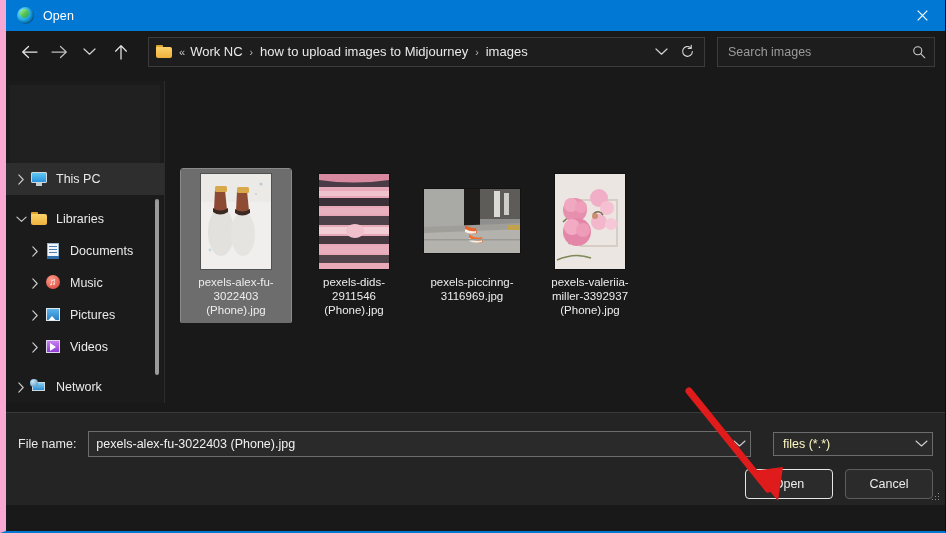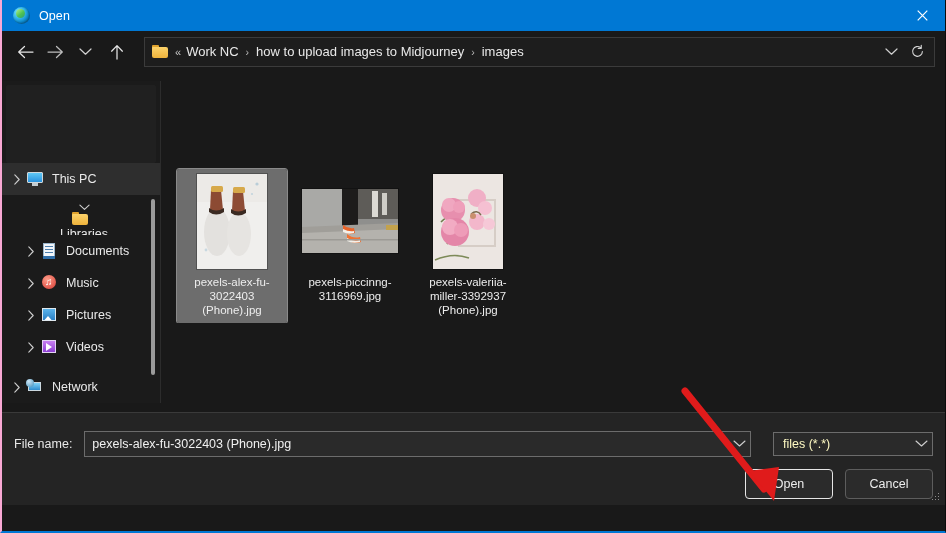--- a/index.html
+++ b/index.html
@@ -10,21 +10,21 @@
   body {
     font-family: "Liberation Sans", sans-serif;
     -webkit-font-smoothing: antialiased;
   }
   #window {
     position: relative;
     width: 946px;
     height: 533px;
     overflow: hidden;
     background: #191919;
-    border-left: 2px solid #f9a8d4;
+    border-left: 6px solid #f9a8d4;
     border-bottom: 2px solid #0078d4;
     border-right: 1px solid #0b0b0b;
     box-sizing: border-box;
     color: #e8e8e8;
     font-size: 12.5px;
     user-select: none;
   }
 
   
   .titlebar {
@@ -585,20 +585,27 @@
         </svg>
       </span>
       <span class="addr-btn">
         <svg width="15" height="15" viewBox="0 0 16 16">
           <path d="M13.2 8 A5.2 5.2 0 1 1 11.3 3.9" stroke="#d4d4d4" stroke-width="1.2" fill="none" stroke-linecap="round"></path>
           <path d="M12.0 1.3 L12.0 4.6 L8.7 4.6" stroke="#d4d4d4" stroke-width="1.2" fill="none" stroke-linecap="round" stroke-linejoin="round"></path>
         </svg>
       </span>
     </div>
 
+    <div class="searchbox">
+      <input type="text" placeholder="Search images" style="">
+      <svg width="14" height="14" viewBox="0 0 16 16">
+        <circle cx="6.6" cy="6.6" r="4.6" stroke="#cfcfcf" stroke-width="1.25" fill="none"></circle>
+        <path d="M10.2 10.2 L14.6 14.6" stroke="#cfcfcf" stroke-width="1.25" fill="none" stroke-linecap="round"></path>
+      </svg>
+    </div>
   </div>
 
 
   <div class="content">
 
     <div class="sidebar">
       <div class="sb-top-blank"></div>
 
       <div class="sb-item selected">
         <span class="sb-twisty">
@@ -606,21 +613,21 @@
             <path d="M1.6 1 L6.4 6 L1.6 11" stroke="#cfcfcf" stroke-width="1.2" fill="none" stroke-linecap="round" stroke-linejoin="round"></path>
           </svg>
         </span>
         <span class="sb-ico ico-pc">
           <span class="screen"></span>
             <span class="stand"></span>
         </span>
         <span class="sb-label">This PC</span>
       </div>
 
-      <div class="sb-item" style="margin-top:8px;flex-direction:column;">
+      <div class="sb-item" style="margin-top:8px;">
         <span class="sb-twisty">
           <svg width="11" height="8" viewBox="0 0 12 8">
             <path d="M1 2 L6 6.6 L11 2" stroke="#cfcfcf" stroke-width="1.2" fill="none" stroke-linecap="round" stroke-linejoin="round"></path>
           </svg>
         </span>
         <span class="sb-ico ico-folder">
           <span class="tab"></span>
             <span class="body"></span>
         </span>
         <span class="sb-label">Libraries</span>
@@ -712,20 +719,39 @@
             <path d="M12 34 q7 5 15 0 l0 4 q-8 5 -15 0 z" fill="#3a2a22"></path>
             <path d="M34 35 q7 5 15 0 l0 4 q-8 5 -15 0 z" fill="#3a2a22"></path>
             <circle cx="60" cy="10" r="1.6" fill="#b9cdd8"></circle>
             <circle cx="55" cy="20" r="1.1" fill="#c3d5de"></circle>
             <circle cx="9" cy="76" r="1.4" fill="#c8d8e0"></circle>
           </svg>
         </div>
         <div class="fname">pexels-alex-fu-3022403 (Phone).jpg</div>
       </div>
 
+      <div class="fileitem">
+        <div class="thumbwrap">
+          <svg class="thumb" width="70" height="95" viewBox="0 0 70 95">
+            <rect width="70" height="95" fill="#e7a8b8"></rect>
+            <rect y="4" width="70" height="9" fill="#4a3c46"></rect>
+            <rect y="17" width="70" height="5" fill="#efc3ce"></rect>
+            <rect y="24" width="70" height="8" fill="#3c3038"></rect>
+            <rect y="34" width="70" height="6" fill="#e9b0c0"></rect>
+            <rect y="42" width="70" height="9" fill="#4e4048"></rect>
+            <rect y="53" width="70" height="7" fill="#f2cdd6"></rect>
+            <rect y="62" width="70" height="8" fill="#46383f"></rect>
+            <rect y="72" width="70" height="7" fill="#e9aebe"></rect>
+            <rect y="81" width="70" height="8" fill="#51434a"></rect>
+            <ellipse cx="36" cy="57" rx="9" ry="7" fill="#f0c0cc"></ellipse>
+            <path d="M0 0 L70 0 L70 6 Q35 11 0 6 Z" fill="#d9899f"></path>
+          </svg>
+        </div>
+        <div class="fname">pexels-dids-2911546 (Phone).jpg</div>
+      </div>
 
       <div class="fileitem">
         <div class="thumbwrap">
           <svg class="thumb" width="96" height="64" viewBox="0 0 96 64">
             <rect width="96" height="64" fill="#8f8f8d"></rect>
             <rect x="0" y="0" width="40" height="38" fill="#a9a9a6"></rect>
             <rect x="56" y="0" width="40" height="30" fill="#5e5c58"></rect>
             <rect x="40" y="0" width="16" height="64" fill="#1d1c1b"></rect>
             <rect x="0" y="38" width="96" height="26" fill="#b4b2ad"></rect>
             <path d="M0 38 L96 34 L96 40 L0 44 Z" fill="#a09e99"></path>

